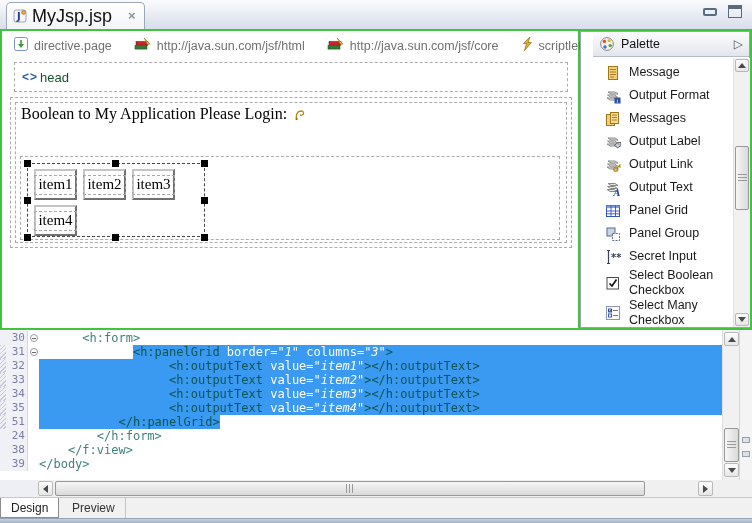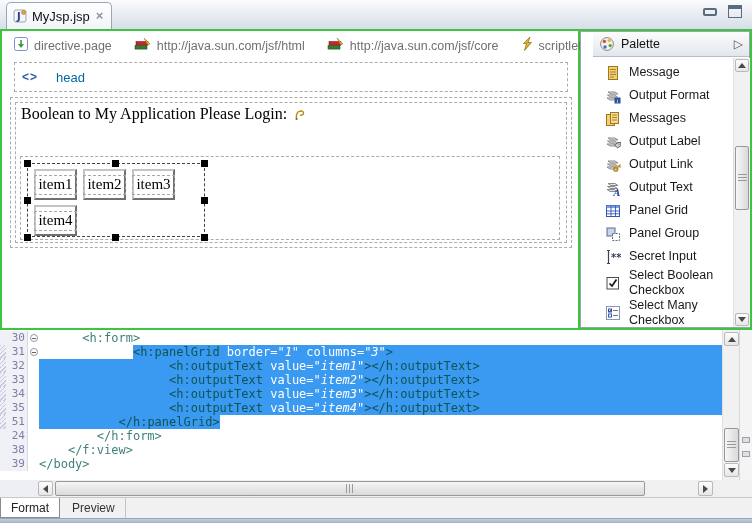--- a/index.html
+++ b/index.html
@@ -4,39 +4,39 @@
 <style>
   html,body{margin:0;padding:0;background:#fff;}
   #screen{position:relative;width:752px;height:523px;overflow:hidden;background:#fff;
           font-family:"Liberation Sans","DejaVu Sans",sans-serif;}
   
   #tab-bar{position:absolute;left:0;top:0;width:752px;height:29px;
            background:linear-gradient(#FAFBFD,#D7DEE9);}
   #editor-tab{position:absolute;left:6px;top:2px;height:27px;display:flex;align-items:center;
               padding:0 8px 0 6px;background:linear-gradient(#FFFFFF,#F2F4F8);
               border:1px solid #9AA7B8;border-bottom:none;border-radius:5px 5px 0 0;box-sizing:border-box;}
-  #editor-tab .tab-label{font-size:13px;color:#111;margin:0 6px 0 5px;}
+  #editor-tab .tab-label{font-size:18px;color:#111;margin:0 16px 0 5px;}
   .tab-close{font-size:13px;font-weight:bold;color:#8A93A0;line-height:12px;cursor:default;}
   .winbtn{position:absolute;top:6px;width:14px;height:11px;box-sizing:border-box;}
   #btn-minimize{left:703px;border:2px solid #5A6B7E;border-radius:2px;height:8px;top:8px;}
   #btn-maximize{left:728px;border:1px solid #5A6B7E;border-top:4px solid #5A6B7E;height:13px;top:5px;}
   
   #editor-frame{position:absolute;left:0;top:29px;width:752px;height:301px;box-sizing:border-box;
                 border:2px solid #3FC43F;background:#fff;}
   #palette-divider{position:absolute;left:578px;top:31px;width:2px;height:297px;background:#3FC43F;}
   
   #design-toolbar{position:absolute;left:14px;top:37px;height:18px;display:flex;align-items:center;}
   .tb-item{display:flex;align-items:center;margin-right:22px;}
   .tb-item .tb-label{font-size:12.5px;color:#707070;margin-left:6px;white-space:nowrap;}
   .icon16{width:16px;height:16px;display:inline-block;}
   .icon14{width:14px;height:14px;display:inline-block;}
   #head-box{position:absolute;left:14px;top:62px;width:554px;height:30px;box-sizing:border-box;
             border:1px dashed #ABABAB;display:flex;align-items:center;padding-left:7px;}
   #head-icon{font-size:12px;font-weight:bold;color:#2E5FA3;letter-spacing:1px;}
-  #head-label{font-size:13px;color:#0369a1;margin-left:18px;}
+  #head-label{font-size:13px;color:#14532d;margin-left:2px;}
   .dashed-box{position:absolute;box-sizing:border-box;border:1px dashed #ABABAB;}
   #body-box{left:10px;top:97px;width:562px;height:151px;}
   #view-box{left:15px;top:102px;width:552px;height:141px;}
   #form-box{left:20px;top:156px;width:540px;height:84px;}
   #welcome-line{position:absolute;left:21px;top:105px;font-family:"Liberation Serif","DejaVu Serif",serif;
                 font-size:16px;color:#000;display:flex;align-items:center;}
   #welcome-line svg{margin-left:6px;}
   
   #grid-selection{position:absolute;left:27px;top:163px;width:178px;height:74px;box-sizing:border-box;
                   border:1px dashed #444;}
@@ -384,18 +384,18 @@
       </div>
     <div class="sb-thumb horiz" style="left:55px;top:1px;width:590px;height:15px;">
         <span class="grip-v"></span>
       </div>
     <div class="sb-btn" style="left:698px;top:1px;width:15px;height:15px;">
         <span class="arr arr-right"></span>
       </div>
   </div>
 
   <div id="bottom-bar">
-      <div class="btab active" style="left: 0px;">Format</div>
+      <div class="btab active" style="left: 0px;">Design</div>
       <div class="btab inactive" style="left: 62px;">Preview</div>
     </div>
   <div id="bottom-strip"></div>
 
 </div>
 
 </body></html>

